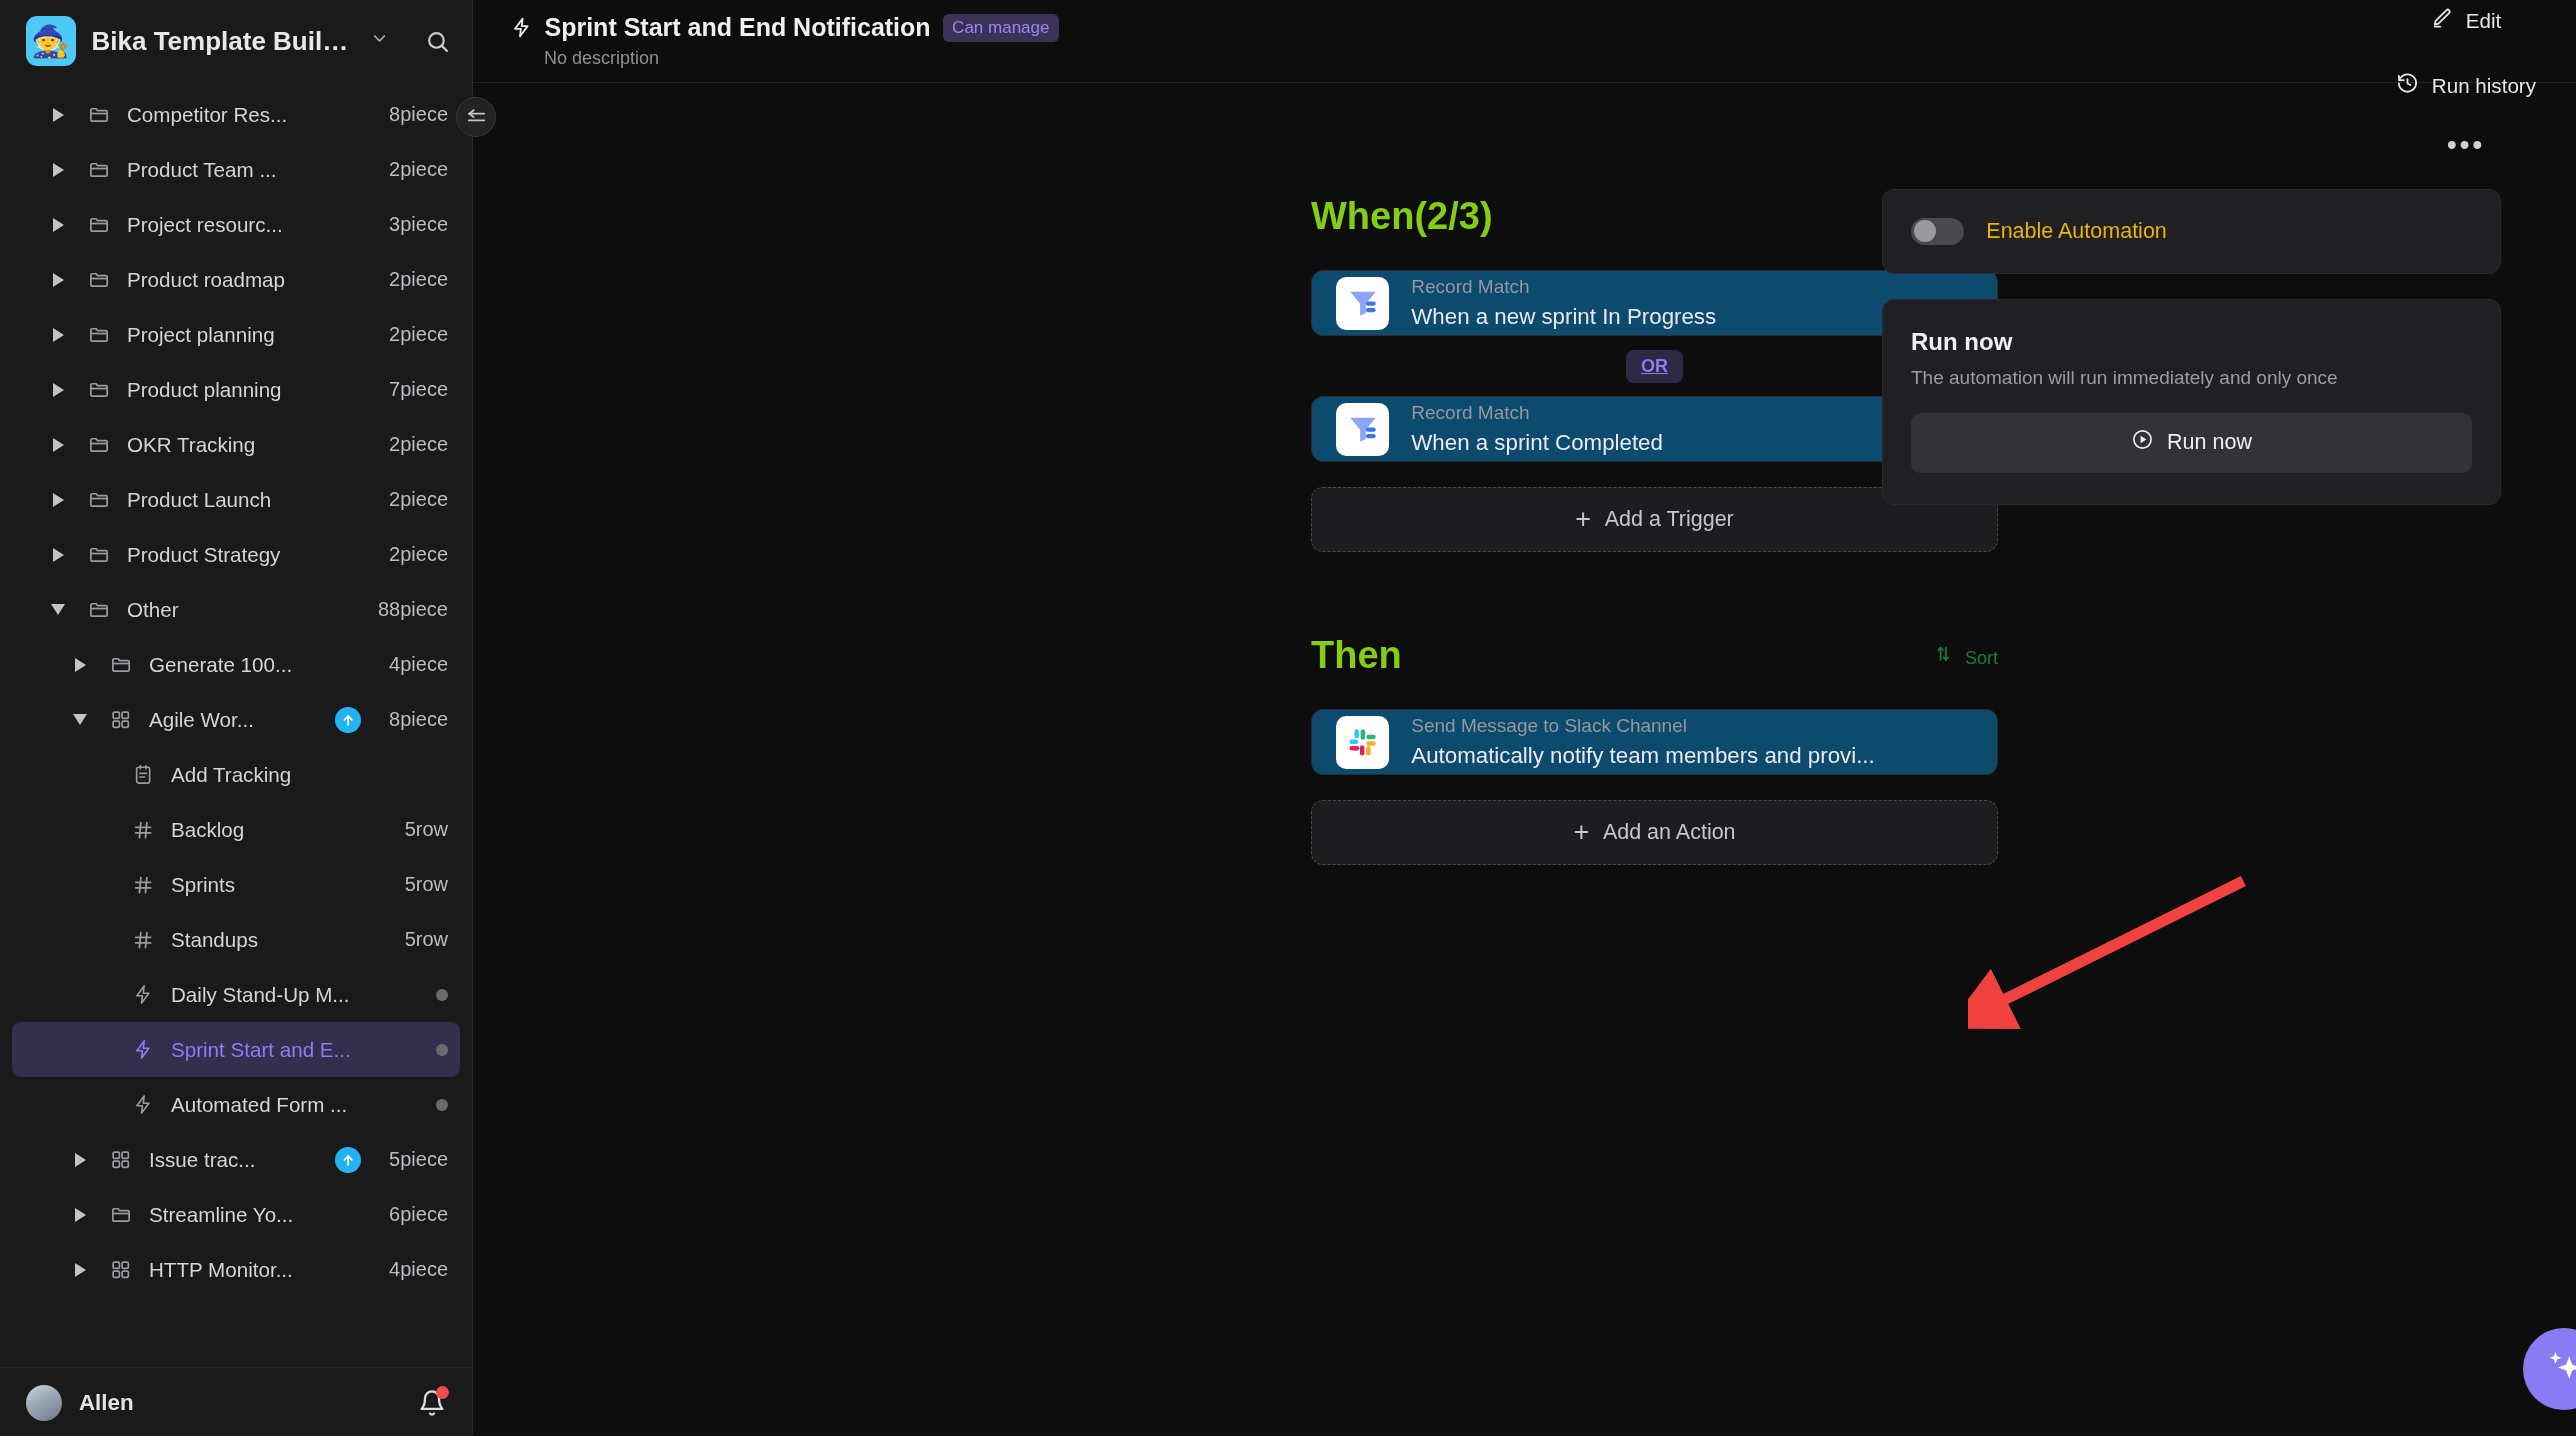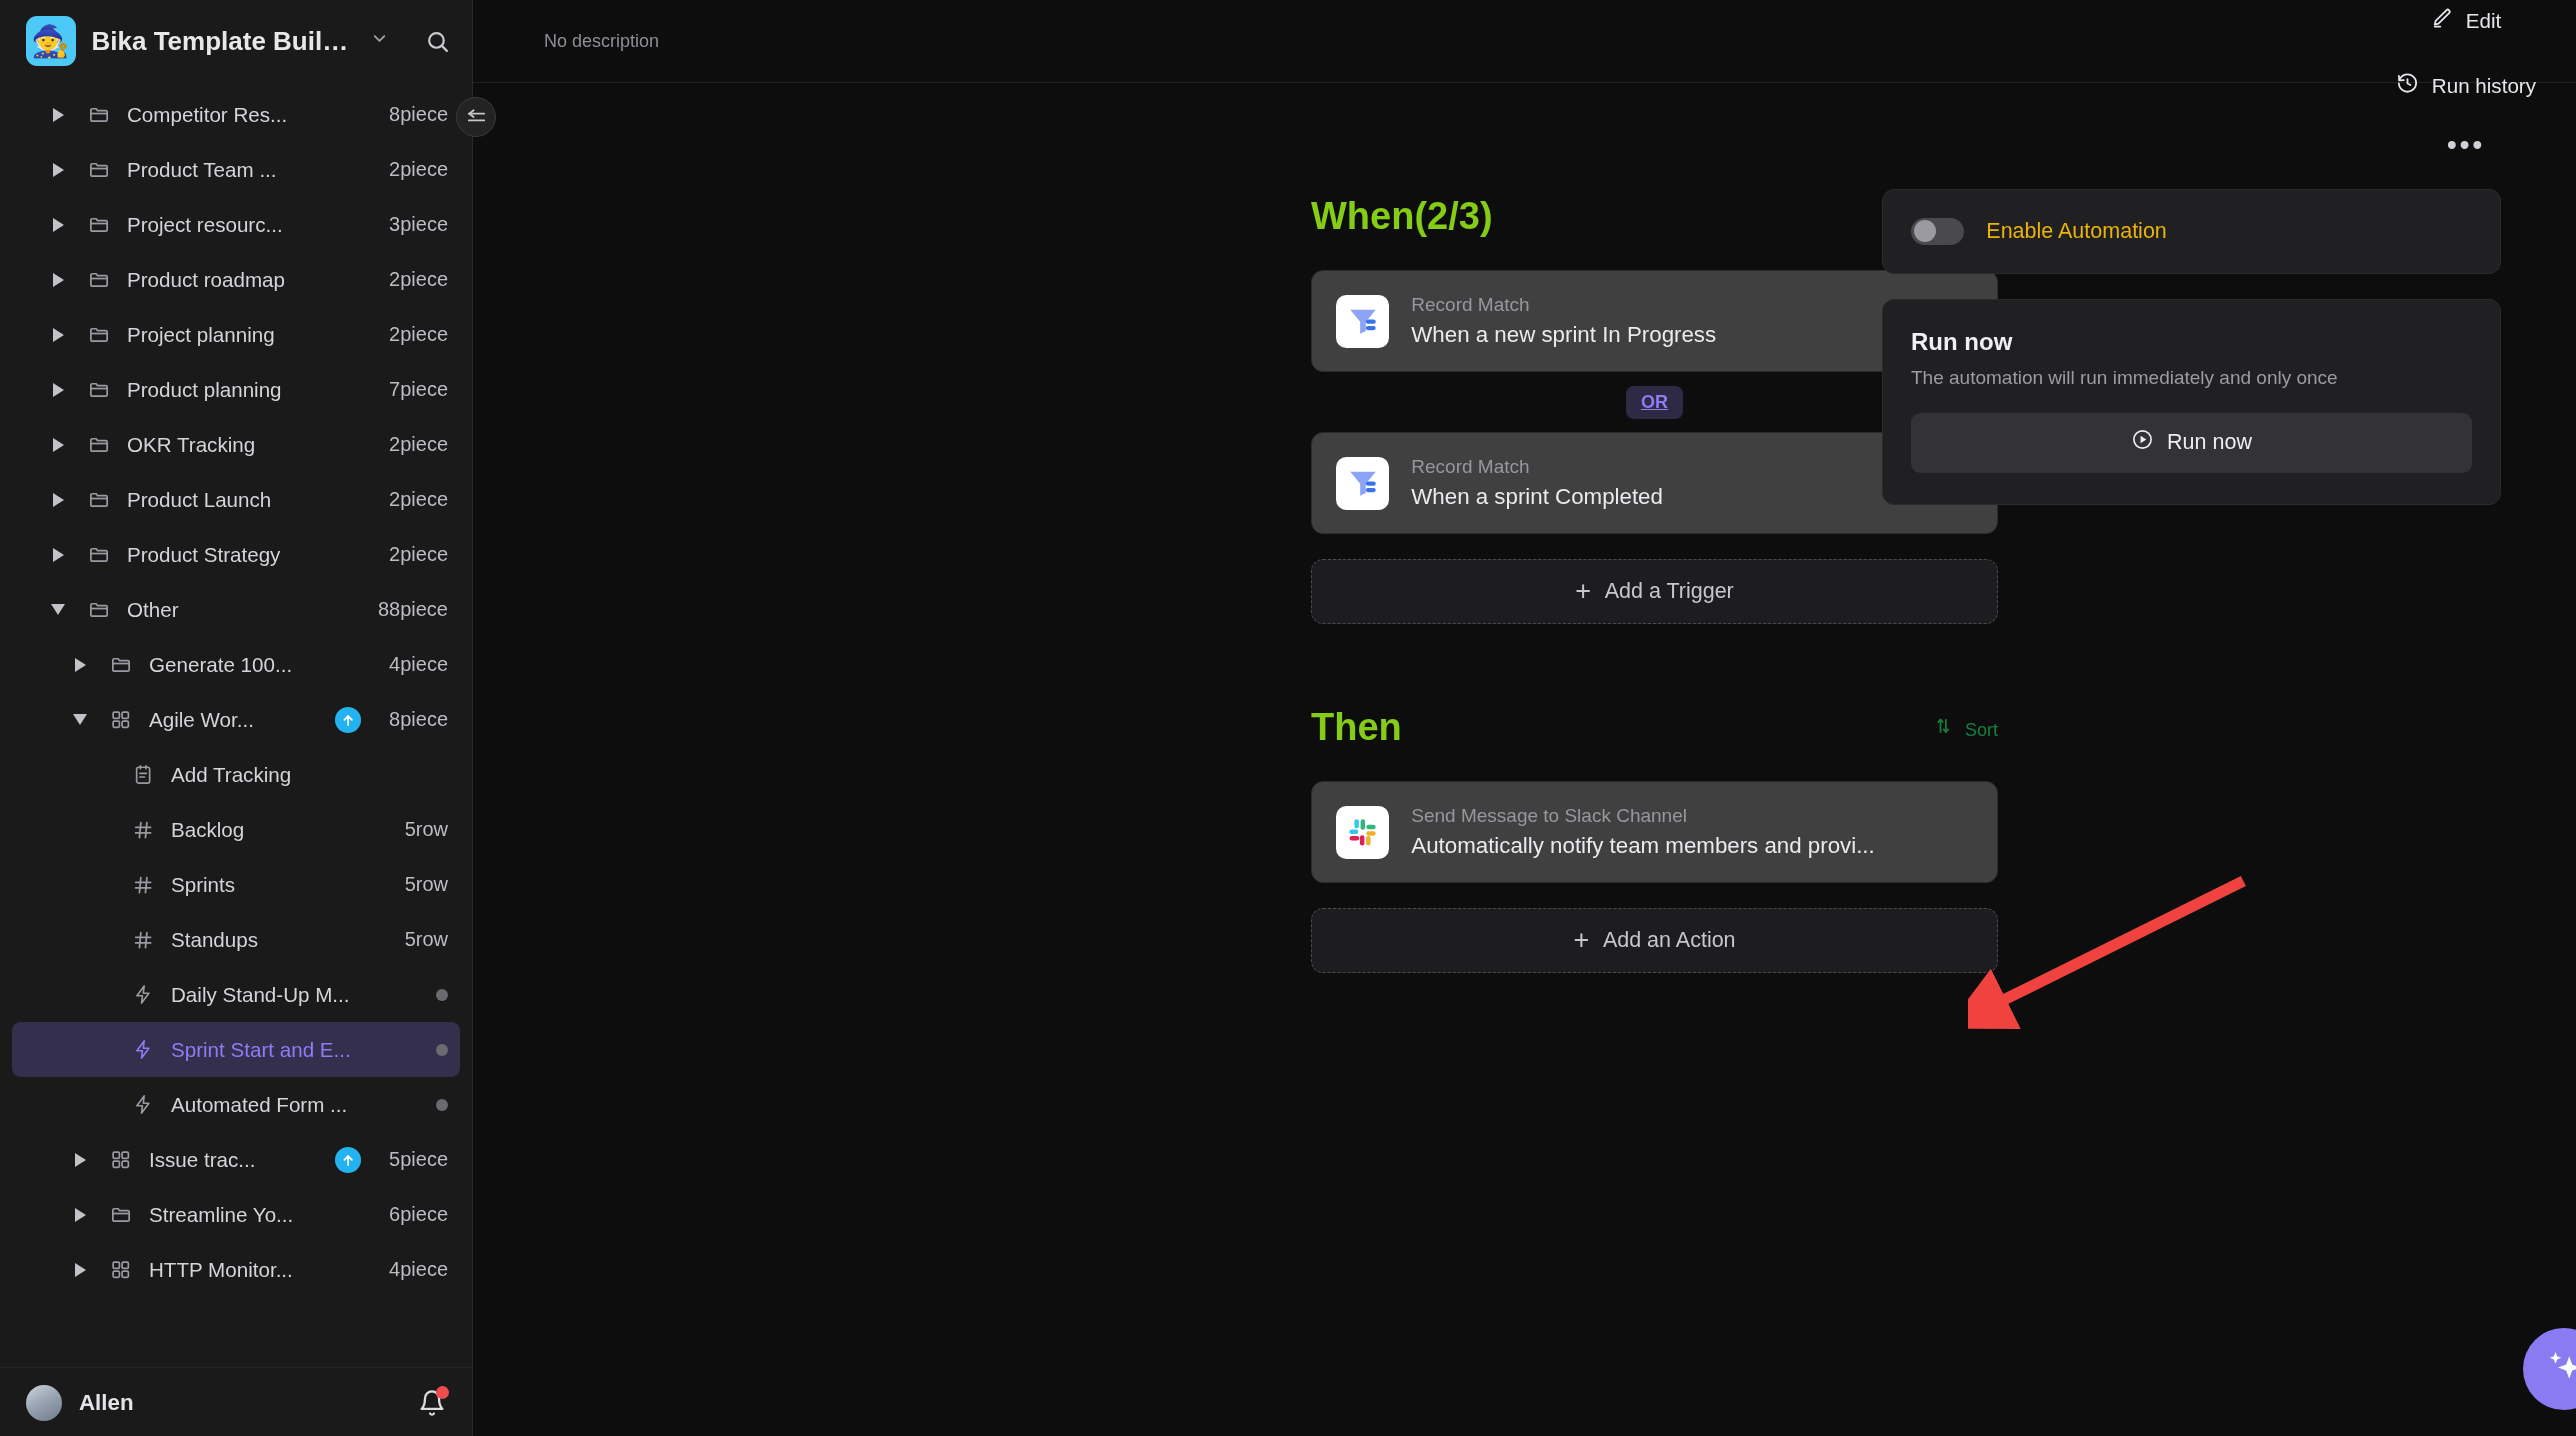--- a/index.html
+++ b/index.html
@@ -127,22 +127,22 @@
 
   .content { flex: 1; display: flex; overflow: hidden; position: relative; }
   .flow-col { width: 1409px; padding: 112px 0 0 838px; flex-shrink: 0; }
   .flow-inner { width: 687px; }
 
   .sec-head { display: flex; align-items: center; margin-bottom: 32px; }
   .sec-title { font-size: 38px; font-weight: 700; color: #84cc16; }
   .sort-btn { margin-left: auto; display: flex; align-items: flex-end; gap: 11.2px; color: #15803d; font-size: 18px; }
 
   .card {
-    background: #404040; border: 0.9px solid #2c2c30;
-    border-radius: 12px; padding: 23px 24px;
+    background: #0c4a6e; border: 0.9px solid #2c2c30;
+    border-radius: 12px; padding: 5px 24px;
     display: flex; align-items: center; gap: 22.3px;
   }
   .card-ico {
     width: 53px; height: 53px; border-radius: 10.3px; background: #ffffff;
     display: flex; align-items: center; justify-content: center; flex-shrink: 0;
   }
   .card-txt { min-width: 0; }
   .card-kind { font-size: 19px; color: #97979f; margin-bottom: 6px; }
   .card-desc {
     font-size: 22.3px; color: #eaeaef;
@@ -532,20 +532,29 @@
           <line x1="4" y1="8" x2="20" y2="8"></line>
           <line x1="4" y1="15" x2="20" y2="15"></line>
           <polyline points="9 4.5 4.5 8 9 11.5" fill="none"></polyline>
         </svg>
     </div>
   </aside>
 
   <div class="main">
     <div class="topbar">
       <div class="title-block">
+        <div class="title-line">
+          <span class="bolt-ico">
+            <svg width="21.5" height="25" viewBox="0 0 24 24" fill="none" stroke="currentColor" stroke-width="2" stroke-linejoin="round" stroke-linecap="round">
+                <polygon points="13 2 4.5 13.5 11 13.5 10 22 18.5 10.5 12 10.5"></polygon>
+              </svg>
+          </span>
+          <span class="page-title">Sprint Start and End Notification</span>
+          <span class="perm-badge">Can manage</span>
+        </div>
         <div class="page-sub">No description</div>
       </div>
       <div class="top-actions">
         <div class="av-top"></div>
         <div class="tbtn">
           <span>
             <svg width="22.3" height="22.3" viewBox="0 0 24 24" fill="none" stroke="currentColor" stroke-width="1.9" stroke-linecap="round" stroke-linejoin="round">
                 <path d="M16.5 3.5a2.1 2.1 0 0 1 3 3L8 18l-4 1 1-4z"></path>
                 <line x1="4" y1="21" x2="10" y2="21"></line>
               </svg>

